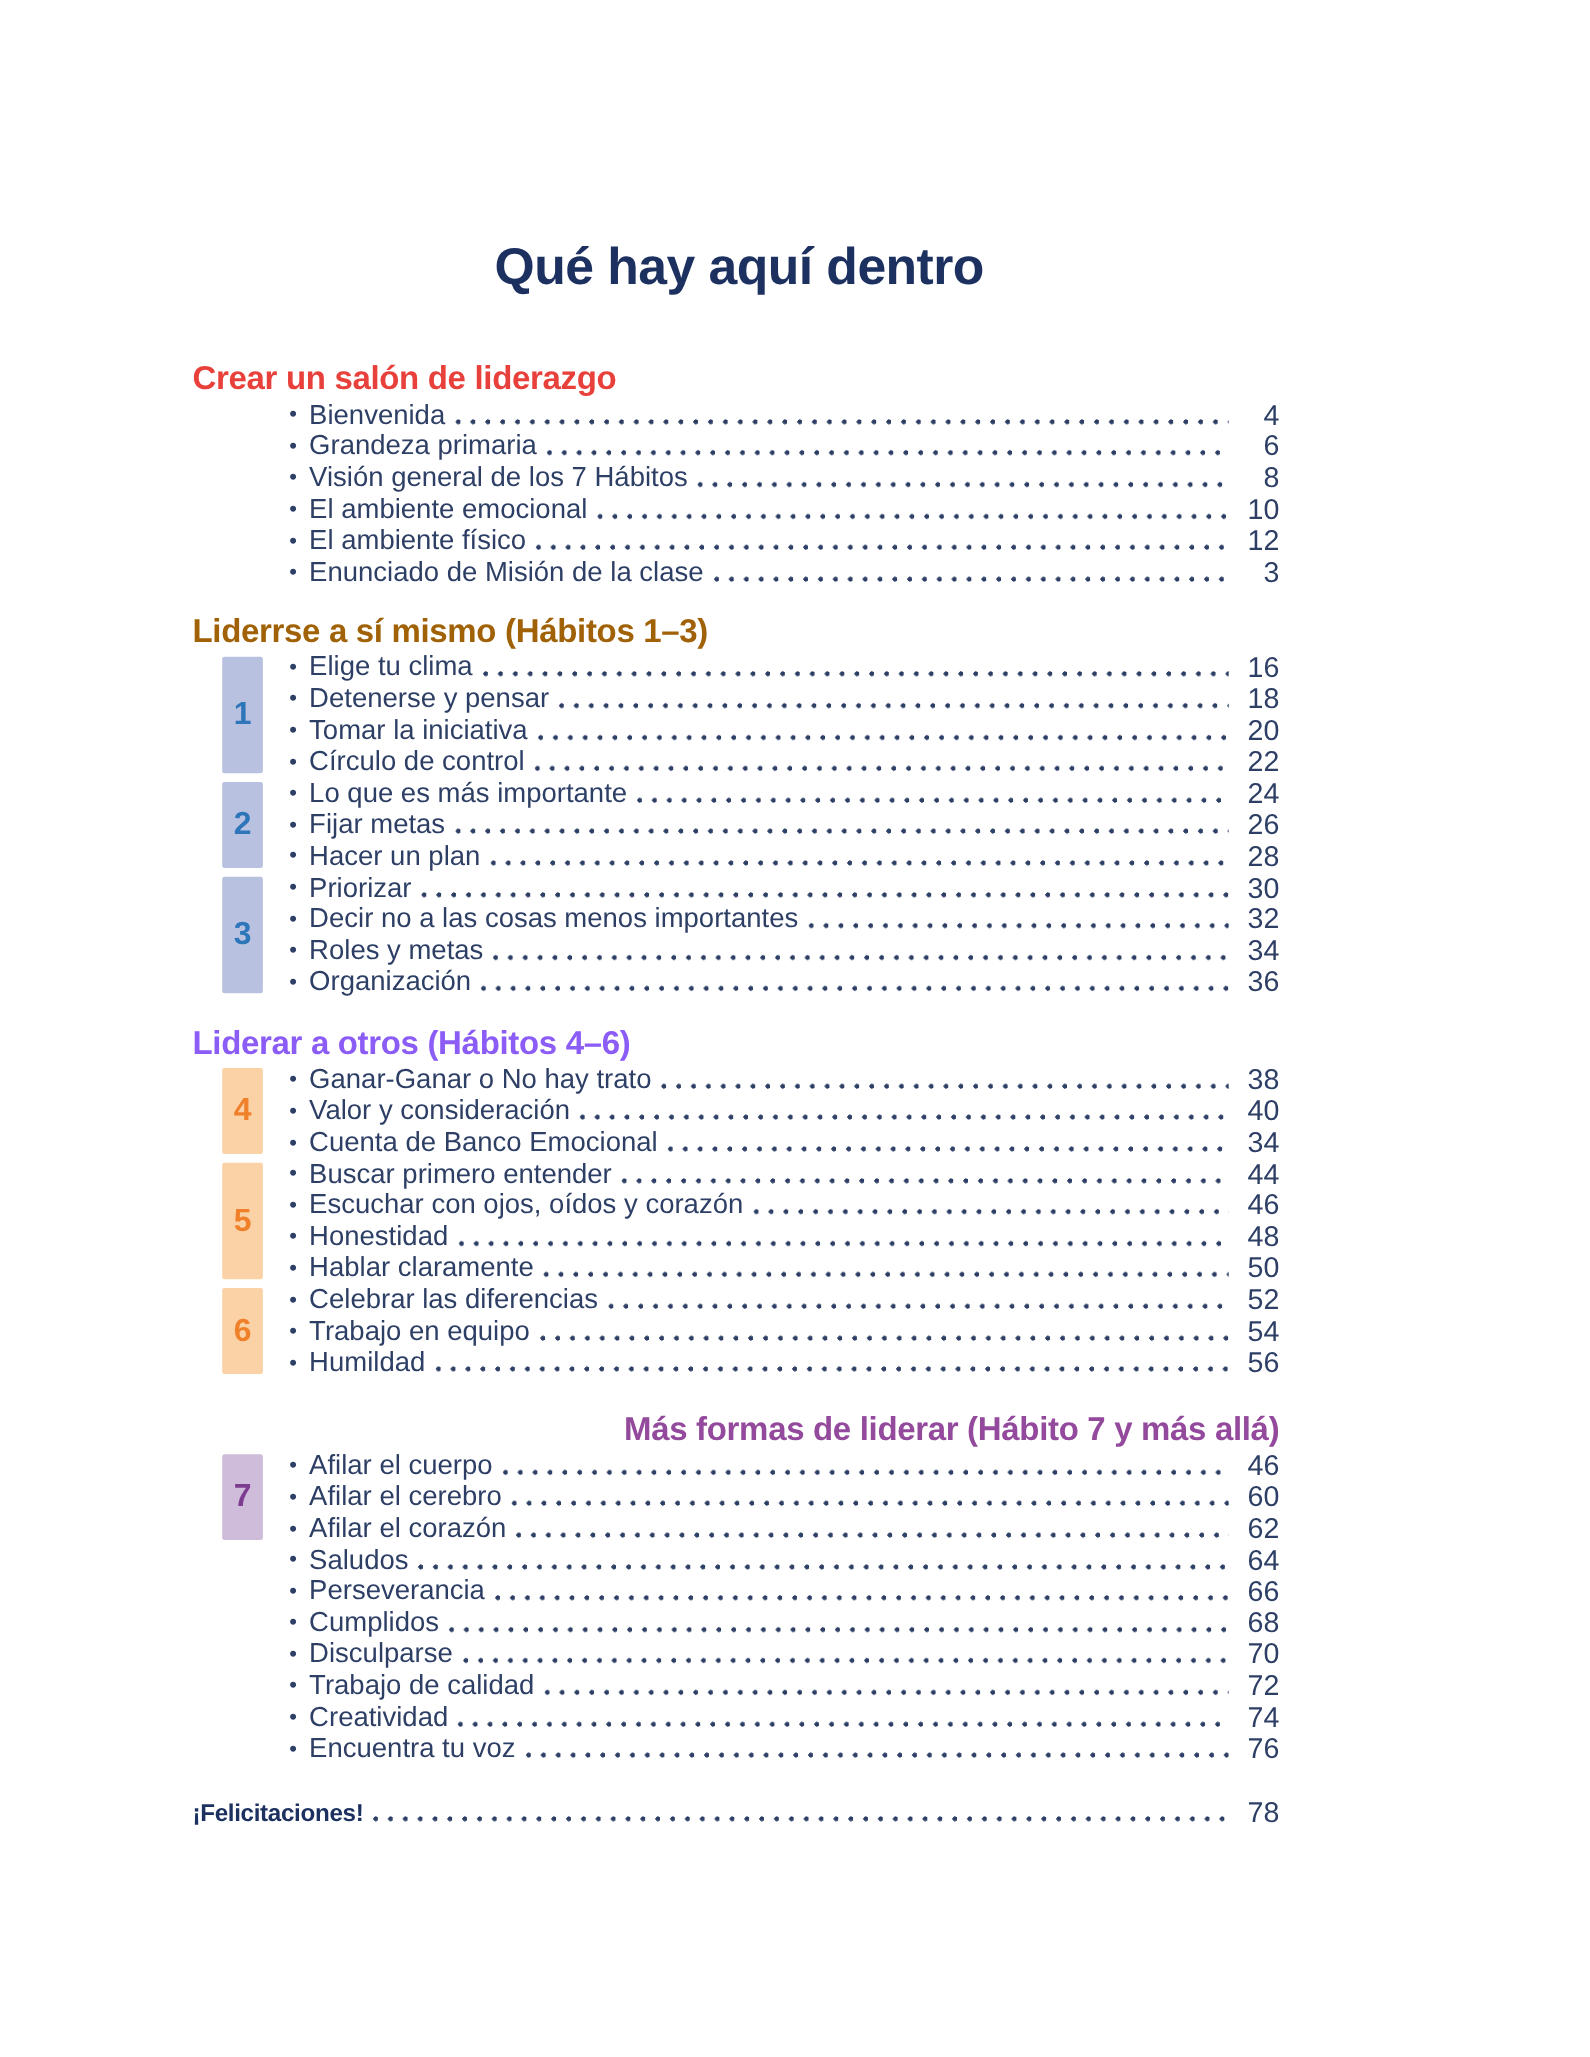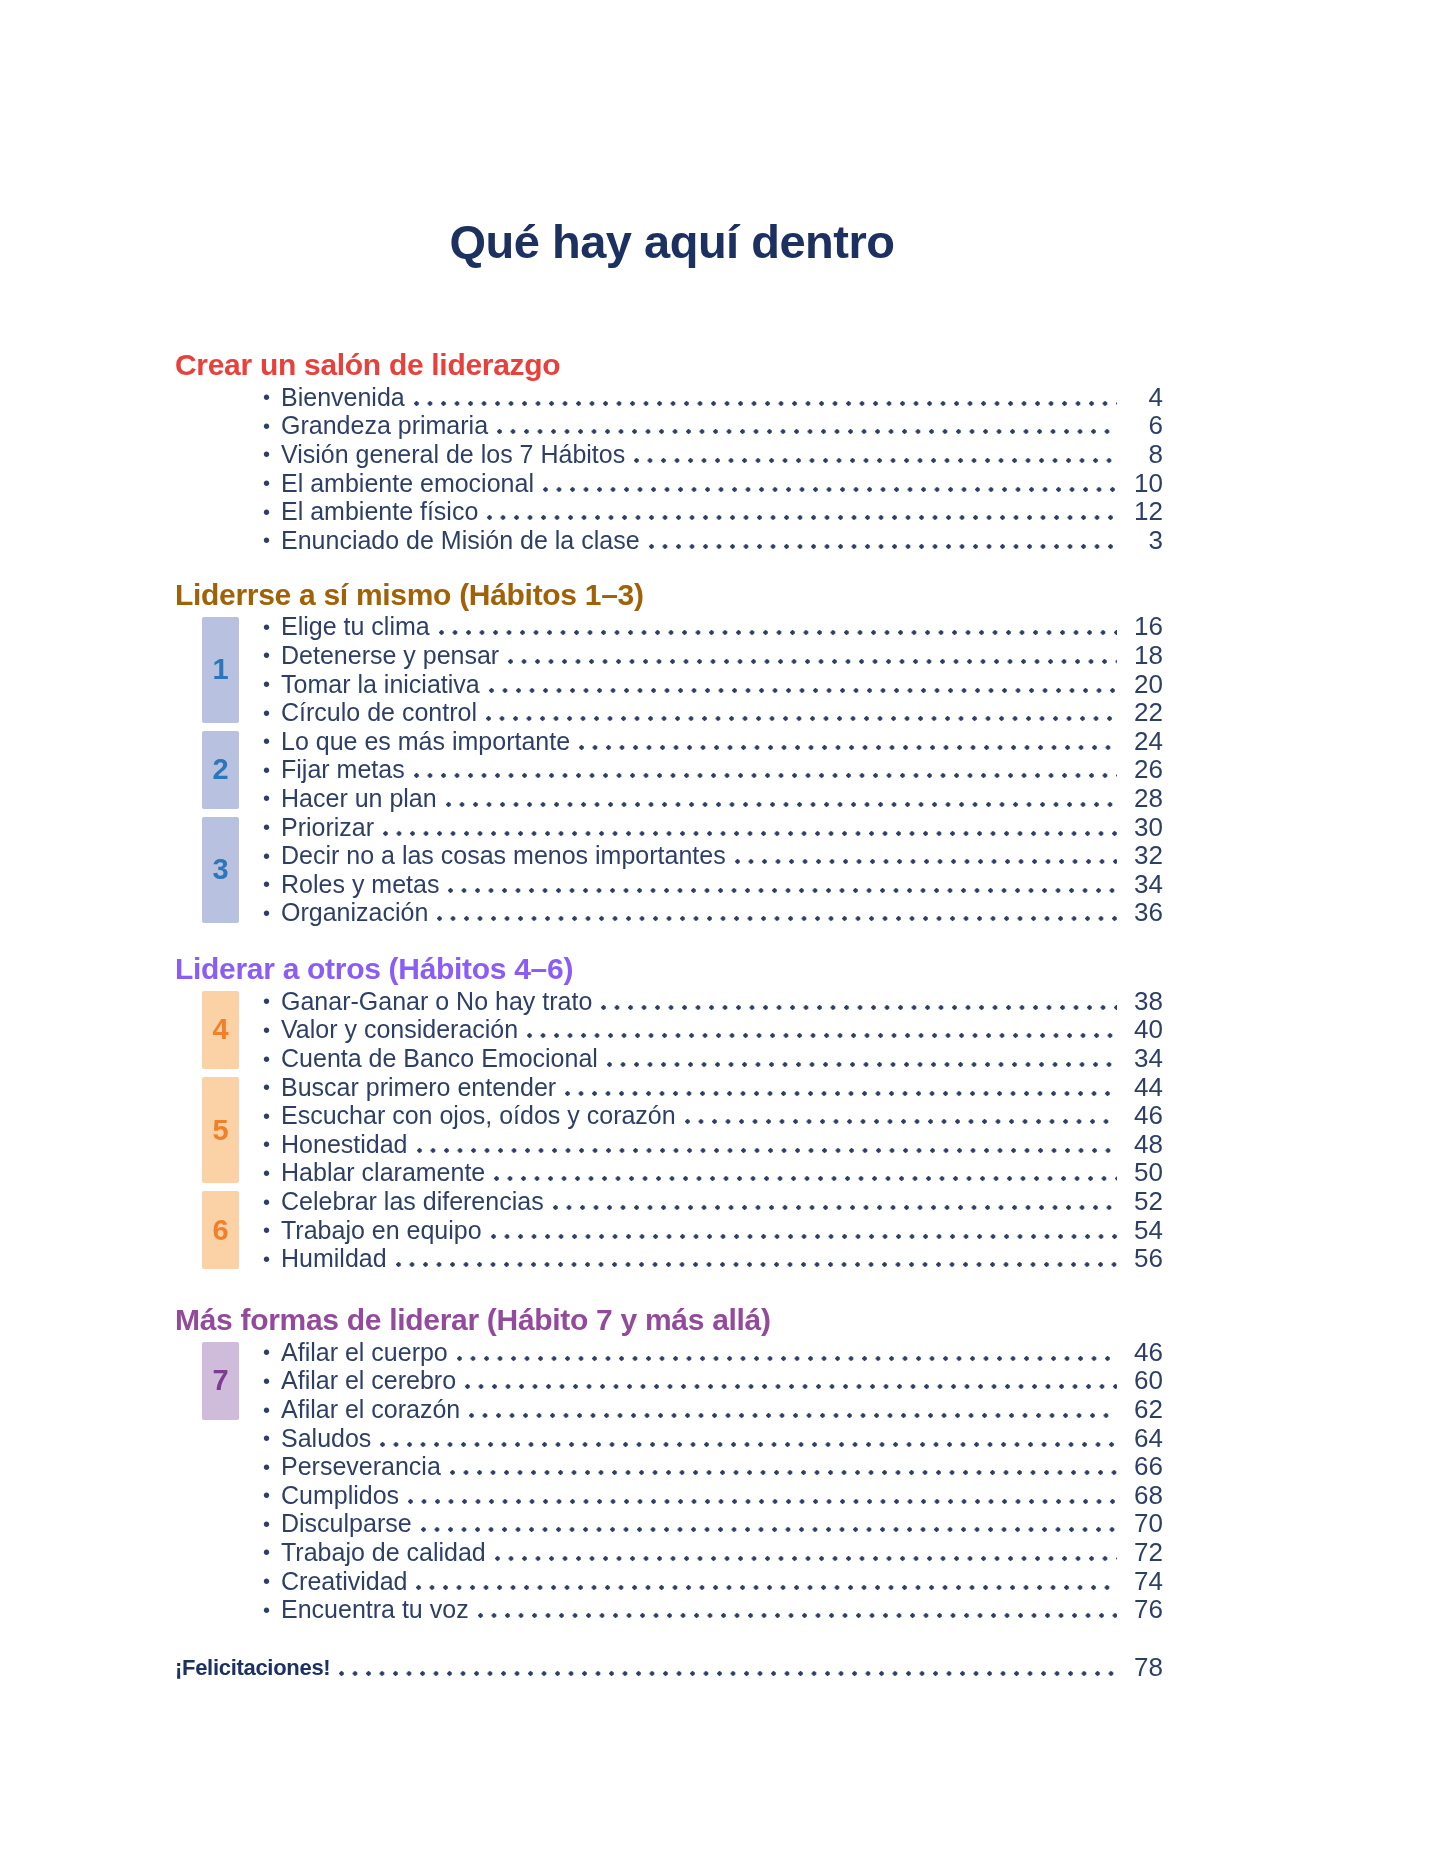--- a/index.html
+++ b/index.html
@@ -105,21 +105,21 @@
 </style>
 </head>
 <body>
 
 <div class="page">
   <div class="doc-title">Qué hay aquí dentro</div>
 
   <div class="toc">
 
   <div class="section">
-        <div class="section-heading" style="color: rgb(232, 64, 58); margin-top: 20px;">Crear un salón de liderazgo</div>
+        <div class="section-heading" style="color: rgb(232, 64, 58);">Crear un salón de liderazgo</div>
         <div class="group">
           <div class="row">
             <span class="bullet">•</span>
             <span class="item-label">Bienvenida</span>
             <span class="dot-leader"></span>
             <span class="page-num">4</span>
           </div>
           <div class="row">
             <span class="bullet">•</span>
             <span class="item-label">Grandeza primaria</span>
@@ -296,21 +296,21 @@
           </div>
           <div class="row">
             <span class="bullet">•</span>
             <span class="item-label">Humildad</span>
             <span class="dot-leader"></span>
             <span class="page-num">56</span>
           </div>
         </div>
       </div>
       <div class="section">
-        <div class="section-heading" style="color: rgb(147, 73, 156);">Más formas de liderar (Hábito 7 y más allá)</div>
+        <div class="section-heading" style="color: rgb(147, 73, 156); text-align: right;">Más formas de liderar (Hábito 7 y más allá)</div>
         <div class="group">
           <div class="habit-box" style="background: rgb(207, 188, 218); color: rgb(125, 60, 143);">7</div>
           <div class="row">
             <span class="bullet">•</span>
             <span class="item-label">Afilar el cuerpo</span>
             <span class="dot-leader"></span>
             <span class="page-num">46</span>
           </div>
           <div class="row">
             <span class="bullet">•</span>

